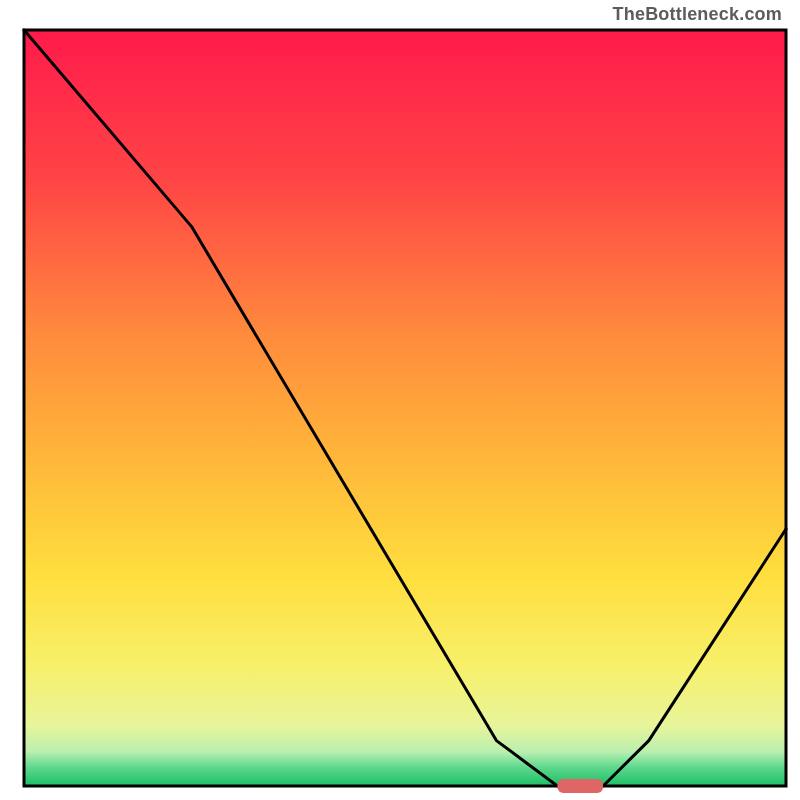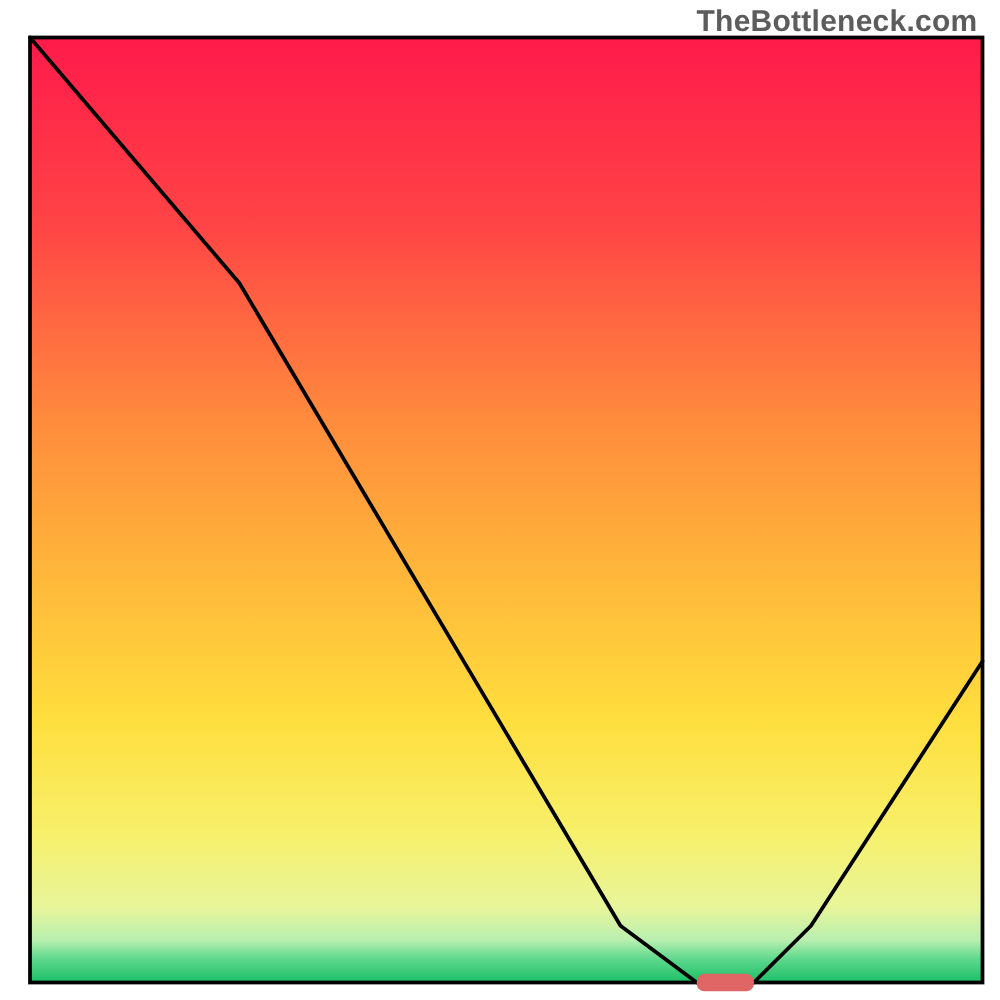--- a/index.html
+++ b/index.html
@@ -12,21 +12,21 @@
   }
   .container {
     position: relative;
     width: 800px;
     height: 800px;
   }
   .watermark {
     position: absolute;
     top: 4px;
     right: 18px;
-    font-size: 24px;
+    font-size: 18px;
     font-weight: 600;
     color: #5c5c5c;
     letter-spacing: 0.2px;
   }
   svg {
     display: block;
   }
 </style>
 </head>
 <body>

